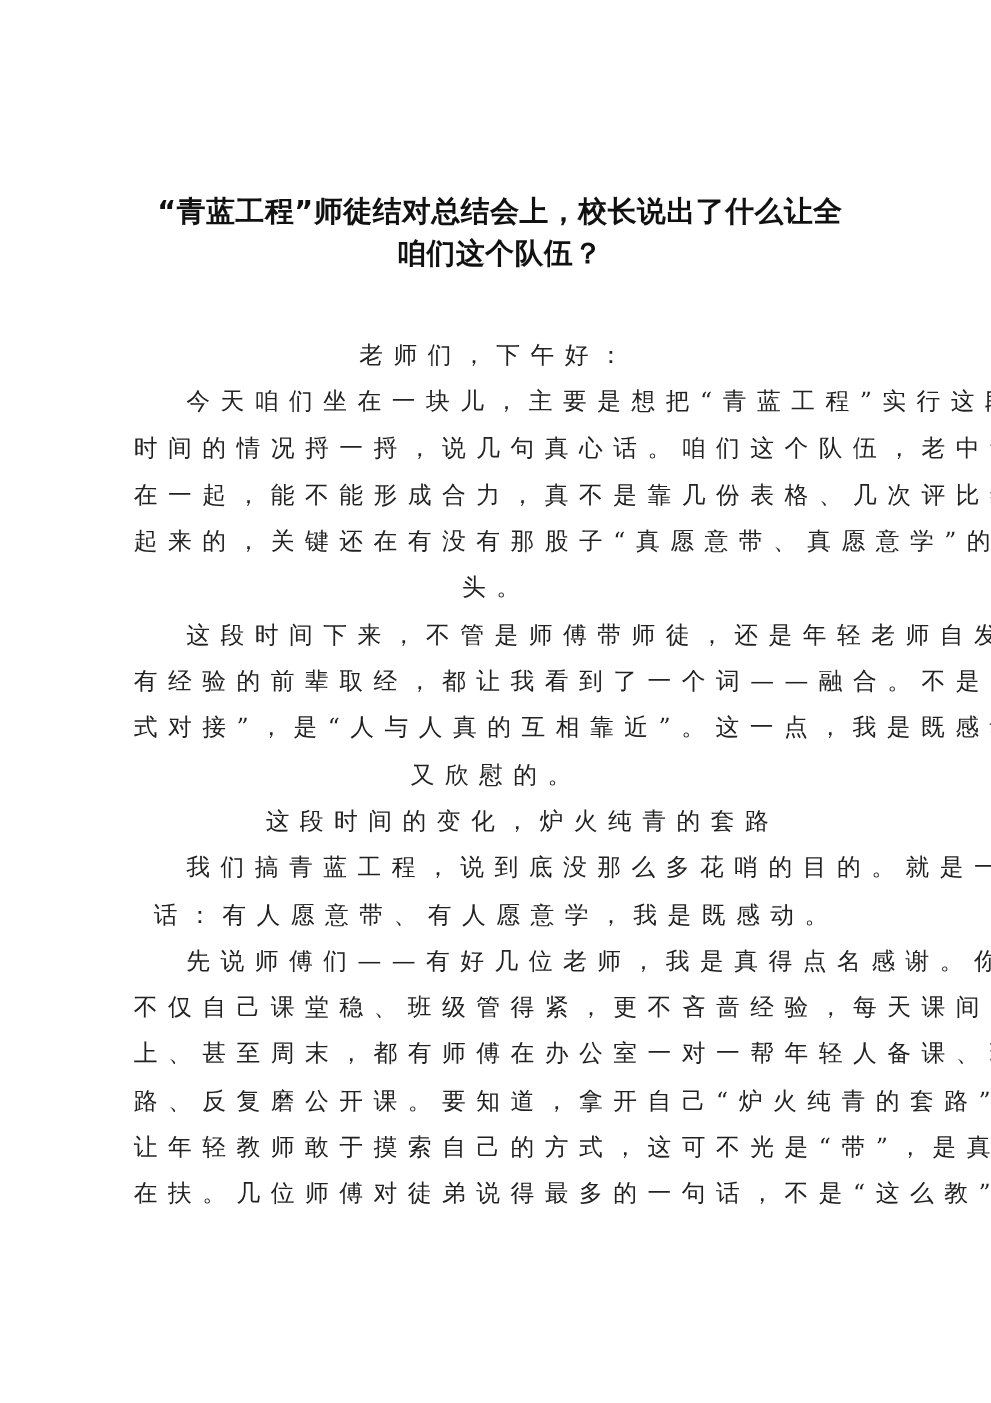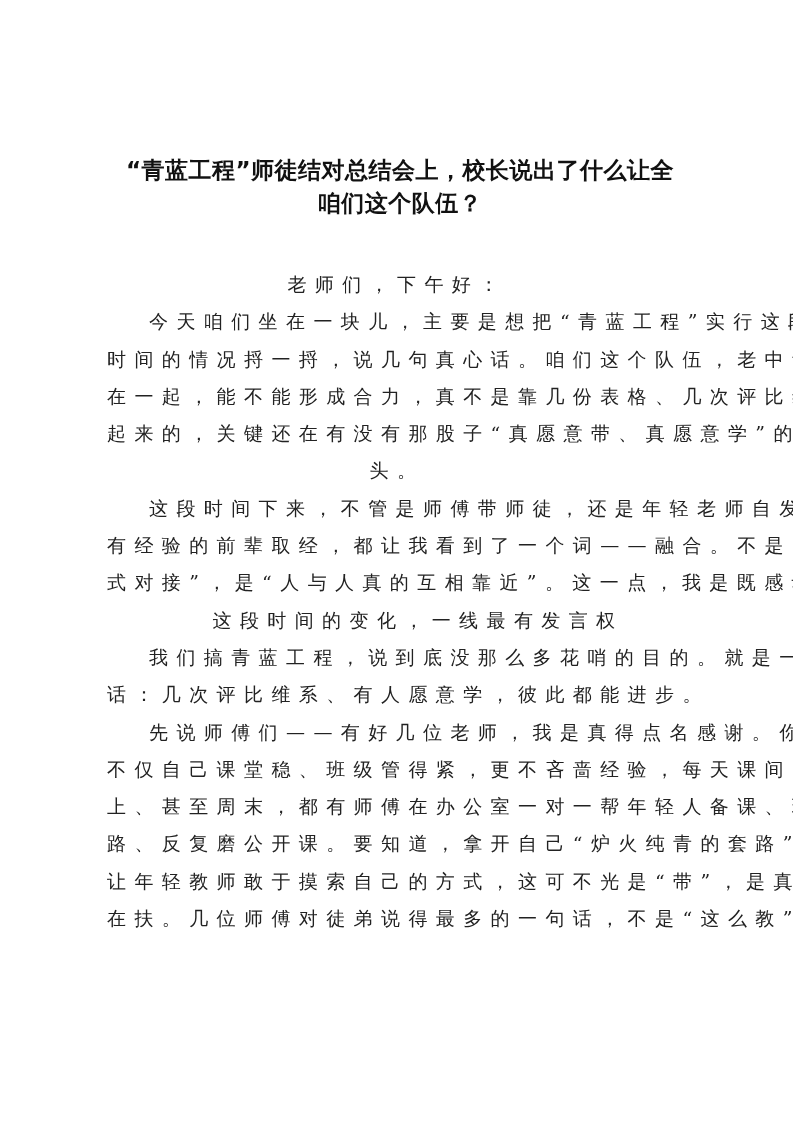--- a/index.html
+++ b/index.html
@@ -35,23 +35,24 @@
   <div class="body">
     <span class="line">老师们，下午好：</span>
     <span class="line indent">今天咱们坐在一块儿，主要是想把“青蓝工程”实行这段</span>
     <span class="line">时间的情况捋一捋，说几句真心话。咱们这个队伍，老中青搭</span>
     <span class="line">在一起，能不能形成合力，真不是靠几份表格、几次评比维系</span>
     <span class="line">起来的，关键还在有没有那股子“真愿意带、真愿意学”的劲</span>
     <span class="line">头。</span>
     <span class="line indent">这段时间下来，不管是师傅带师徒，还是年轻老师自发向</span>
     <span class="line">有经验的前辈取经，都让我看到了一个词——融合。不是“形</span>
     <span class="line">式对接”，是“人与人真的互相靠近”。这一点，我是既感动</span>
-    <span class="line indent">这段时间的变化，一线最有发言权</span>
+    <span class="line">又欣慰的。</span>
+    <span class="line indent">这段时间的变化，炉火纯青的套路</span>
     <span class="line indent">我们搞青蓝工程，说到底没那么多花哨的目的。就是一句</span>
-    <span class="line">话：几次评比维系、有人愿意学，彼此都能进步。</span>
+    <span class="line">话：有人愿意带、有人愿意学，我是既感动。</span>
     <span class="line indent">先说师傅们——有好几位老师，我是真得点名感谢。你们</span>
     <span class="line">不仅自己课堂稳、班级管得紧，更不吝啬经验，每天课间、晚</span>
     <span class="line">上、甚至周末，都有师傅在办公室一对一帮年轻人备课、理思</span>
     <span class="line">路、反复磨公开课。要知道，拿开自己“炉火纯青的套路”，</span>
     <span class="line">让年轻教师敢于摸索自己的方式，这可不光是“带”，是真心</span>
     <span class="line">在扶。几位师傅对徒弟说得最多的一句话，不是“这么教”，</span>
   </div>
 </div>
 
 </body></html>

